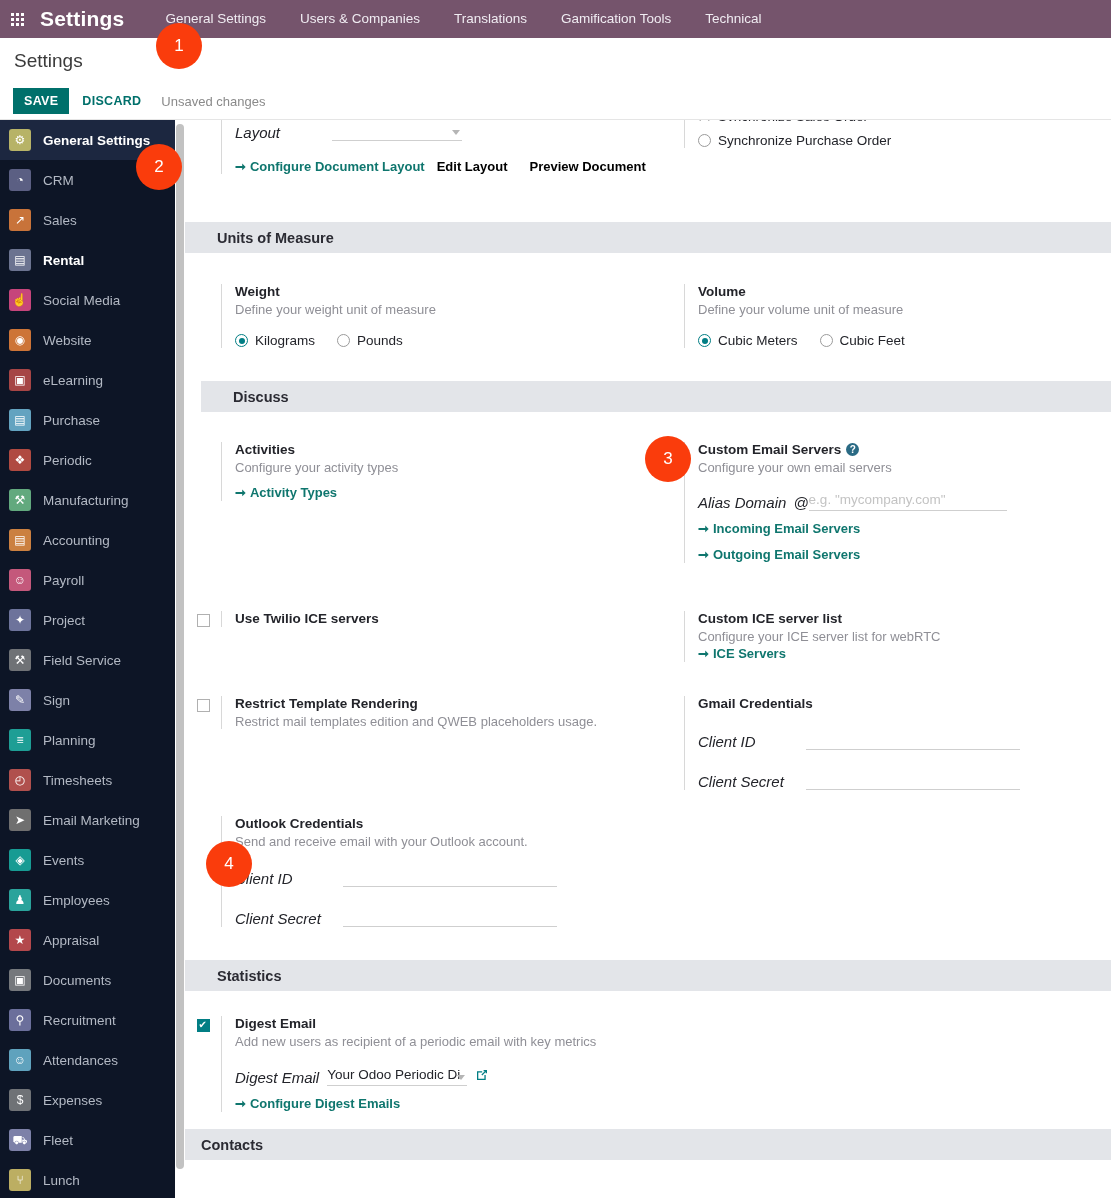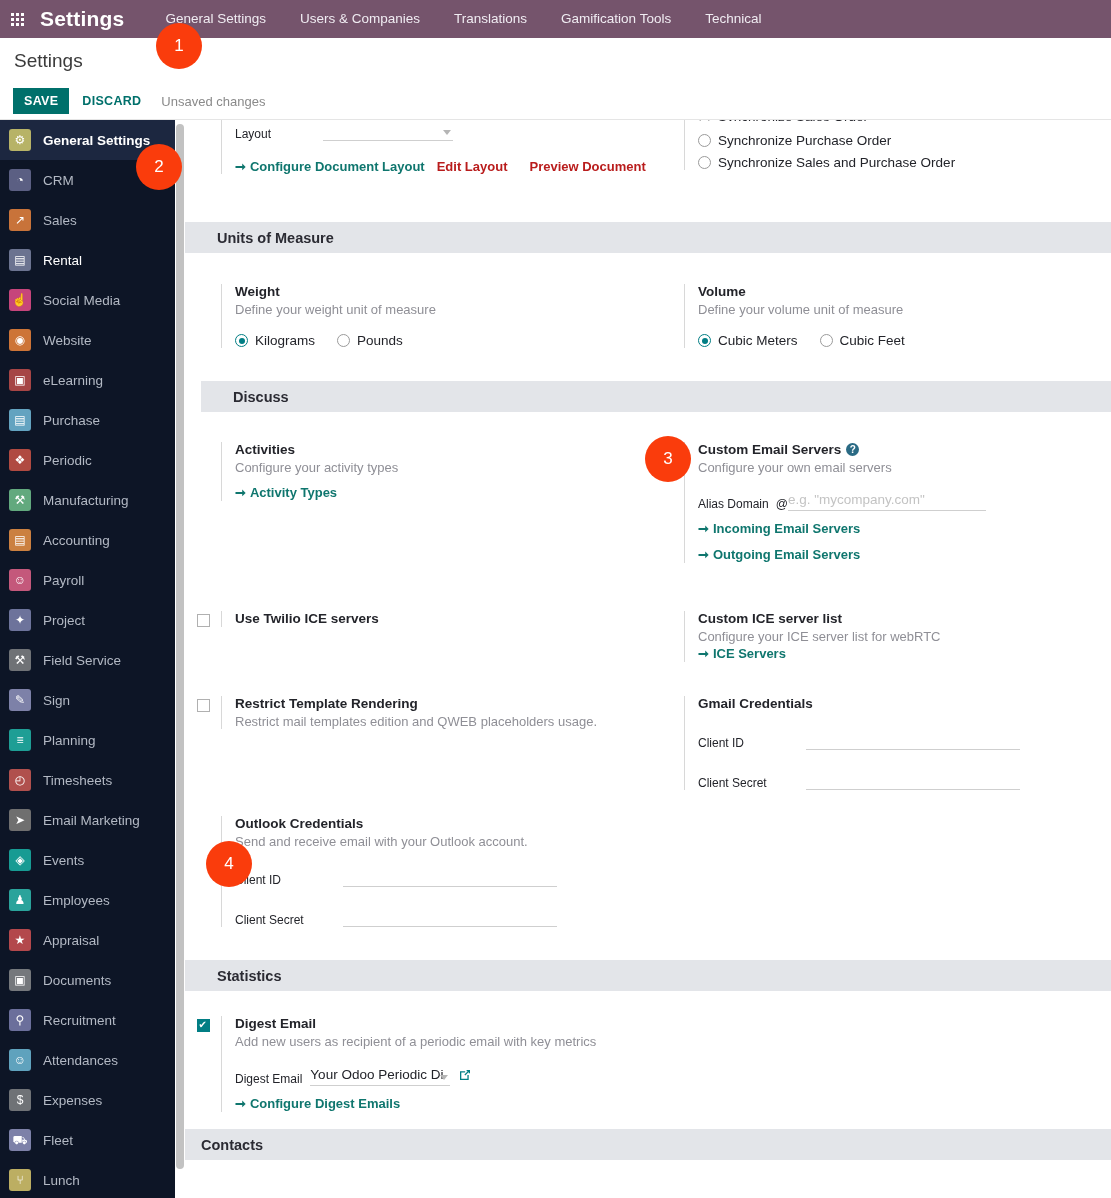--- a/index.html
+++ b/index.html
@@ -53,21 +53,21 @@
     display: flex; align-items: center; height: 40px; padding-left: 9px; cursor: pointer;
   }
   .side-item.active { background: #1c2740; }
   .side-ico {
     width: 22px; height: 22px; border-radius: 3px; flex: 0 0 22px;
     display: flex; align-items: center; justify-content: center;
     font-size: 12px; color: #ffffff; line-height: 1;
   }
   .side-label { margin-left: 12px; font-size: 13.5px; color: #b3b9c4; white-space: nowrap; }
   .side-item.active .side-label { color: #ffffff; font-weight: bold; }
-  .side-item.bold .side-label { color: #ffffff; font-weight: normal; }
+  .side-item.bold .side-label { color: #ffffff; font-weight: bold; }
 
   
   #vscroll { position: absolute; left: 175px; top: 120px; width: 10px; height: 1078px; background: #ffffff; }
   #vscroll-thumb { position: absolute; left: 1px; top: 4px; width: 8px; height: 1045px; background: #c2c2c2; border-radius: 4px; cursor: pointer; }
 
   
   #main {
     position: absolute; top: 120px; left: 185px; width: 926px; height: 1078px;
     background: #ffffff; overflow: hidden;
   }
@@ -83,37 +83,37 @@
   .cb-slot { width: 36px; flex: 0 0 36px; display: flex; justify-content: center; padding-top: 3px; }
   .setting-body { border-left: 1px solid #d8d8d8; padding-left: 13px; flex: 1; }
   .s-title { font-size: 13.5px; font-weight: bold; color: #23242a; }
   .s-desc { font-size: 13px; color: #8f8f96; margin-top: 3px; }
   .s-desc.indent { padding-left: 16px; }
   .link {
     display: inline-block; color: #0f766e; font-size: 13px; font-weight: bold;
     margin-top: 10px; cursor: pointer; white-space: nowrap;
   }
   .link .arrow { margin-right: 4px; }
-  .plainlink { color: #b91c1c; font-size: 13px; font-weight: bold; cursor: pointer; margin-left: 12px; }
+  .plainlink { color: #000000; font-size: 13px; font-weight: bold; cursor: pointer; margin-left: 12px; }
 
   
   .cb { width: 13px; height: 13px; border: 1px solid #b0b0b0; background: #fff; display: inline-block; cursor: pointer; }
   .cb.on { background: #017e84; border-color: #017e84; position: relative; }
   .cb.on::after {
     content: "✔"; position: absolute; left: 1px; top: -2px; font-size: 10px; color: #fff; line-height: 13px;
   }
   .radio-row { margin-top: 12px; display: flex; align-items: center; }
   .radio { width: 13px; height: 13px; border-radius: 50%; border: 1px solid #9b9b9b; background: #fff; display: inline-block; cursor: pointer; flex: 0 0 13px; }
   .radio.on { border: 1px solid #017e84; position: relative; }
   .radio.on::after { content: ""; position: absolute; left: 2.5px; top: 2.5px; width: 6px; height: 6px; border-radius: 50%; background: #017e84; }
   .radio-lbl { font-size: 13.5px; color: #23242a; margin-left: 7px; margin-right: 22px; white-space: nowrap; }
 
   
   .fieldrow { display: flex; align-items: flex-end; margin-top: 13px; }
-  .flabel { font-size: 12px; color: #23242a; white-space: nowrap; }
+  .flabel { font-size: 15px; color: #23242a; white-space: nowrap; font-style: italic; }
   .finput {
     border: none; border-bottom: 1px solid #cfcfcf; background: transparent;
     font-family: "Liberation Sans", sans-serif; font-size: 13.5px; color: #23242a;
     outline: none; padding: 0 0 3px 0;
   }
   .finput::placeholder { color: #c3c3c3; }
   .caret {
     width: 0; height: 0; border-left: 4px solid transparent; border-right: 4px solid transparent;
     border-top: 5px solid #b5b5b5; margin-left: -10px; margin-bottom: 6px; cursor: pointer;
   }
@@ -304,24 +304,20 @@
       <div class="setting" style="padding-top:0;">
         <div class="cb-slot"></div>
         <div class="setting-body" style="padding-top:0;">
           <div class="radio-row" style="margin-top:-9px; overflow:hidden; height:10px;">
             <span class="radio"></span>
             <span class="radio-lbl">Synchronize Sales Order</span>
           </div>
           <div class="radio-row" style="">
             <span class="radio"></span>
             <span class="radio-lbl">Synchronize Purchase Order</span>
-          </div>
-          <div class="radio-row" style="margin-top:7px;">
-            <span class="radio"></span>
-            <span class="radio-lbl">Synchronize Sales and Purchase Order</span>
           </div>
         </div>
       </div>
     </div>
   </div>
 
   <div class="sec-header" style="margin-top:44px;">Units of Measure</div>
   <div class="grid2" style="margin-top:27px;">
     <div class="col">
       <div class="setting">

